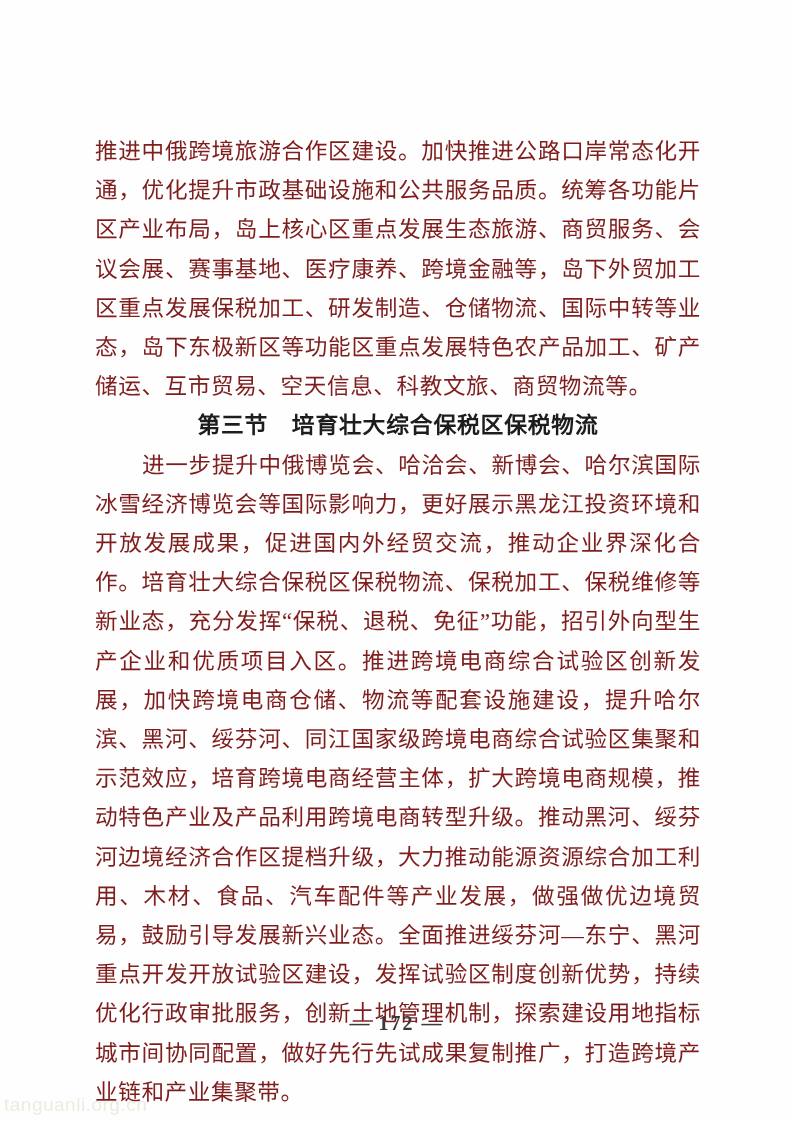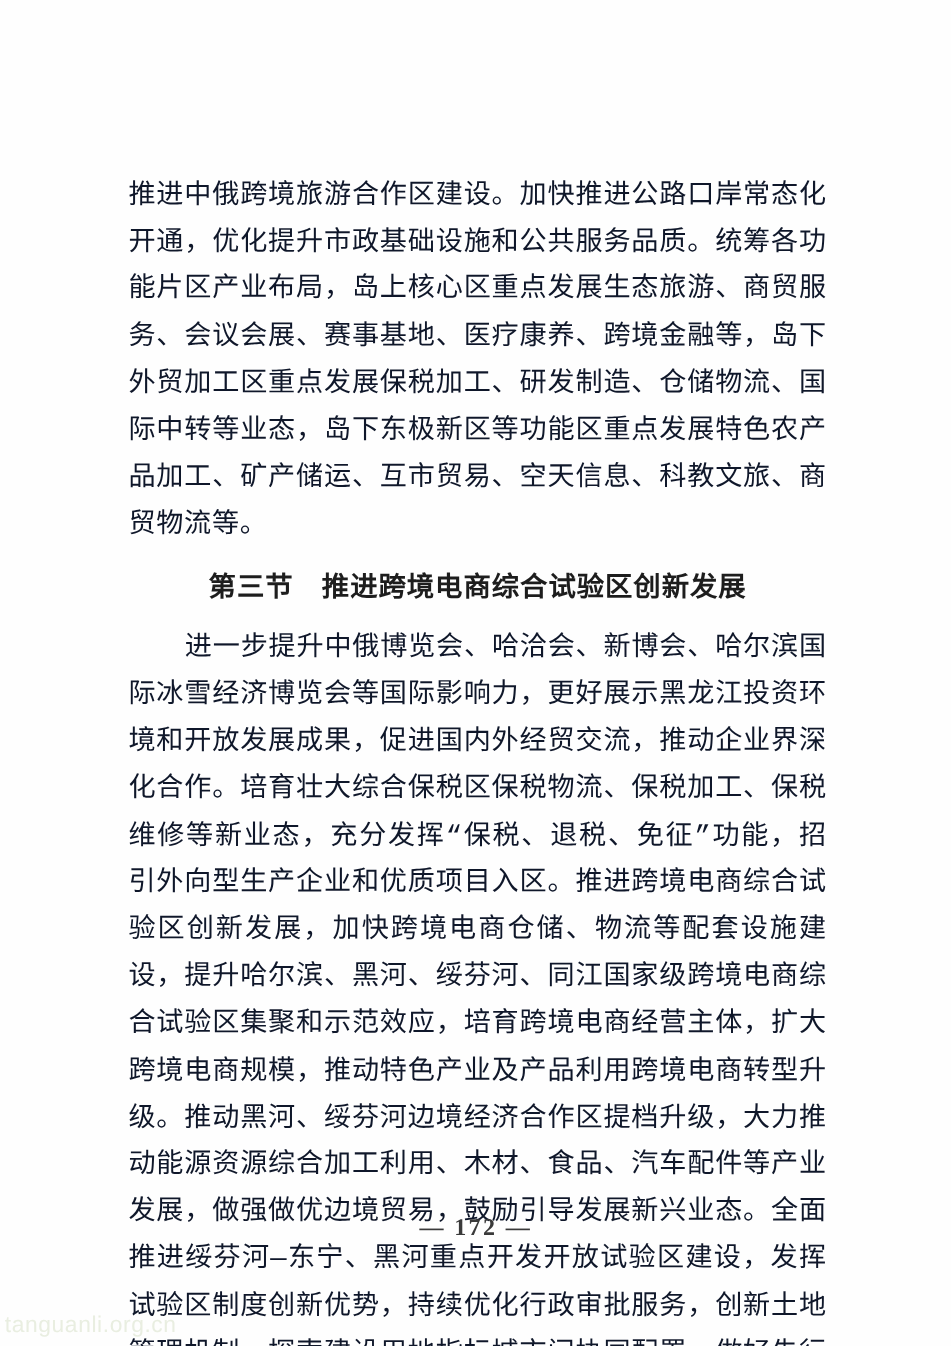--- a/index.html
+++ b/index.html
@@ -26,28 +26,28 @@
 
   
   .content {
     position: absolute;
     left: 95px;
     top: 132px;
     width: 606px;
   }
 
   .para {
-    margin: 12px;
+    margin: 0;
     font-size: 22.6px;
     line-height: 39.2px;
-    color: #0f172a;
+    color: #7f1d1d;
     text-align: justify;
     text-justify: inter-character;
     letter-spacing: 0.6px;
-    font-family: Liberation Mono, monospace;
+    font-family: Liberation Serif, serif;
     text-indent: 0;
     word-break: break-all;
   }
 
   .para.indent {
     text-indent: 47px;
   }
 
   .section-heading {
     margin: 0;
@@ -92,21 +92,21 @@
 </style>
 </head>
 <body>
 
 <div class="page">
 
   <div class="content">
 
     <p class="para">推进中俄跨境旅游合作区建设。加快推进公路口岸常态化开通，优化提升市政基础设施和公共服务品质。统筹各功能片区产业布局，岛上核心区重点发展生态旅游、商贸服务、会议会展、赛事基地、医疗康养、跨境金融等，岛下外贸加工区重点发展保税加工、研发制造、仓储物流、国际中转等业态，岛下东极新区等功能区重点发展特色农产品加工、矿产储运、互市贸易、空天信息、科教文旅、商贸物流等。</p>
 
-    <h2 class="section-heading">第三节　推进跨境电商综合试验区创新发展</h2>
+    <h2 class="section-heading">第三节　培育壮大综合保税区保税物流</h2>
 
     <p class="para indent">进一步提升中俄博览会、哈洽会、新博会、哈尔滨国际冰雪经济博览会等国际影响力，更好展示黑龙江投资环境和开放发展成果，促进国内外经贸交流，推动企业界深化合作。培育壮大综合保税区保税物流、保税加工、保税维修等新业态，充分发挥“保税、退税、免征”功能，招引外向型生产企业和优质项目入区。推进跨境电商综合试验区创新发展，加快跨境电商仓储、物流等配套设施建设，提升哈尔滨、黑河、绥芬河、同江国家级跨境电商综合试验区集聚和示范效应，培育跨境电商经营主体，扩大跨境电商规模，推动特色产业及产品利用跨境电商转型升级。推动黑河、绥芬河边境经济合作区提档升级，大力推动能源资源综合加工利用、木材、食品、汽车配件等产业发展，做强做优边境贸易，鼓励引导发展新兴业态。全面推进绥芬河—东宁、黑河重点开发开放试验区建设，发挥试验区制度创新优势，持续优化行政审批服务，创新土地管理机制，探索建设用地指标城市间协同配置，做好先行先试成果复制推广，打造跨境产业链和产业集聚带。</p>
 
   </div>
 
   <div class="page-number">— 172 —</div>
 
   <div class="watermark">tanguanli.org.cn</div>
 
 </div>

